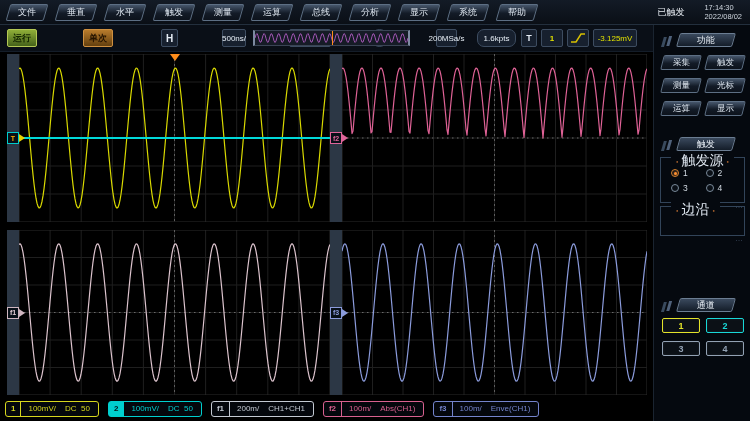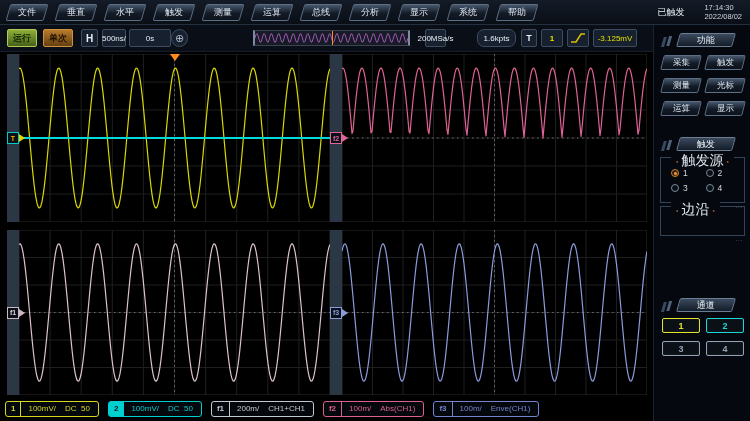--- a/index.html
+++ b/index.html
@@ -16,36 +16,36 @@
     border:1px solid #5d6f84; border-radius:2px; transform:skewX(-16deg);
     display:flex; align-items:center; cursor:pointer; }
   .mbtn .t { display:inline-block; transform:skewX(16deg); white-space:nowrap; }
   .tb-right { margin-left:auto; display:flex; align-items:center; padding-right:8px;justify-content:space-between; }
   .trig-status { font-size:9px; color:#e8edf3; margin-right:20px; }
   .clock { font-size:7.5px; line-height:9px; color:#cfd6df; text-align:left; }
 
   
   .toolbar { position:absolute; top:25px; left:0; width:653px; height:27px;
     background:#0a0f17; border-bottom:1px solid #141d29;
-    display:flex; align-items:center; padding-left:7px; }
+    display:flex; align-items:center; padding-left:7px;gap:40px; }
   .tbtn { height:18px; border-radius:2px; display:flex; align-items:center; justify-content:center;
     font-size:8px; color:#e6edf5; background:#17202e; border:1px solid #3d4c60; cursor:pointer; }
   .run  { width:30px; margin-right:6px; font-size:9px; font-weight:bold; color:#142600;
     background:linear-gradient(#8fae38,#45621a); border-color:#b4c855; }
   .single { width:30px; margin-right:8px; font-size:9px; font-weight:bold; color:#241300;
     background:linear-gradient(#b87b2c,#64400f); border-color:#cf9040; }
   .hbtn { width:17px; margin-right:4px; font-weight:bold; font-size:10px; }
   .timebase { width:24px; margin-right:3px; }
   .hoffset  { width:42px; }
   .zoombtn { width:17px; border-radius:9px; font-size:11px; color:#aab6c4; }
   .preview { position:absolute; left:253px; top:5px; width:157px; height:16px;
     background:#161b26; border:1px solid #3a4454; border-left:2px solid #7d8aa0;
     border-right:2px solid #7d8aa0; cursor:pointer; }
   .preview .pmark { position:absolute; left:50%; top:0; width:1px; height:100%; }
-  .srate { position:absolute; left:425px; top:4px; width:21px; }
+  .srate { position:absolute; left:436px; top:4px; width:21px; }
   .mdepth{ position:absolute; left:477px; top:4px; width:39px;border-radius:7px; }
   .tlbl  { position:absolute; left:521px; top:4px; width:16px; font-weight:bold; font-size:9px; }
   .tsrc  { position:absolute; left:541px; top:4px; width:22px; color:#e0e000; font-weight:bold; }
   .tslope{ position:absolute; left:567px; top:4px; width:22px; }
   .tlevel{ position:absolute; left:593px; top:4px; width:44px; color:#e0e000; }
 
   
   .scope { position:absolute; top:52px; left:0; width:653px; height:344px; background:#000; }
   .panel { position:absolute; display:flex; }
   .p-tl { left:7px;   top:2px;   width:323px; height:168px; }

